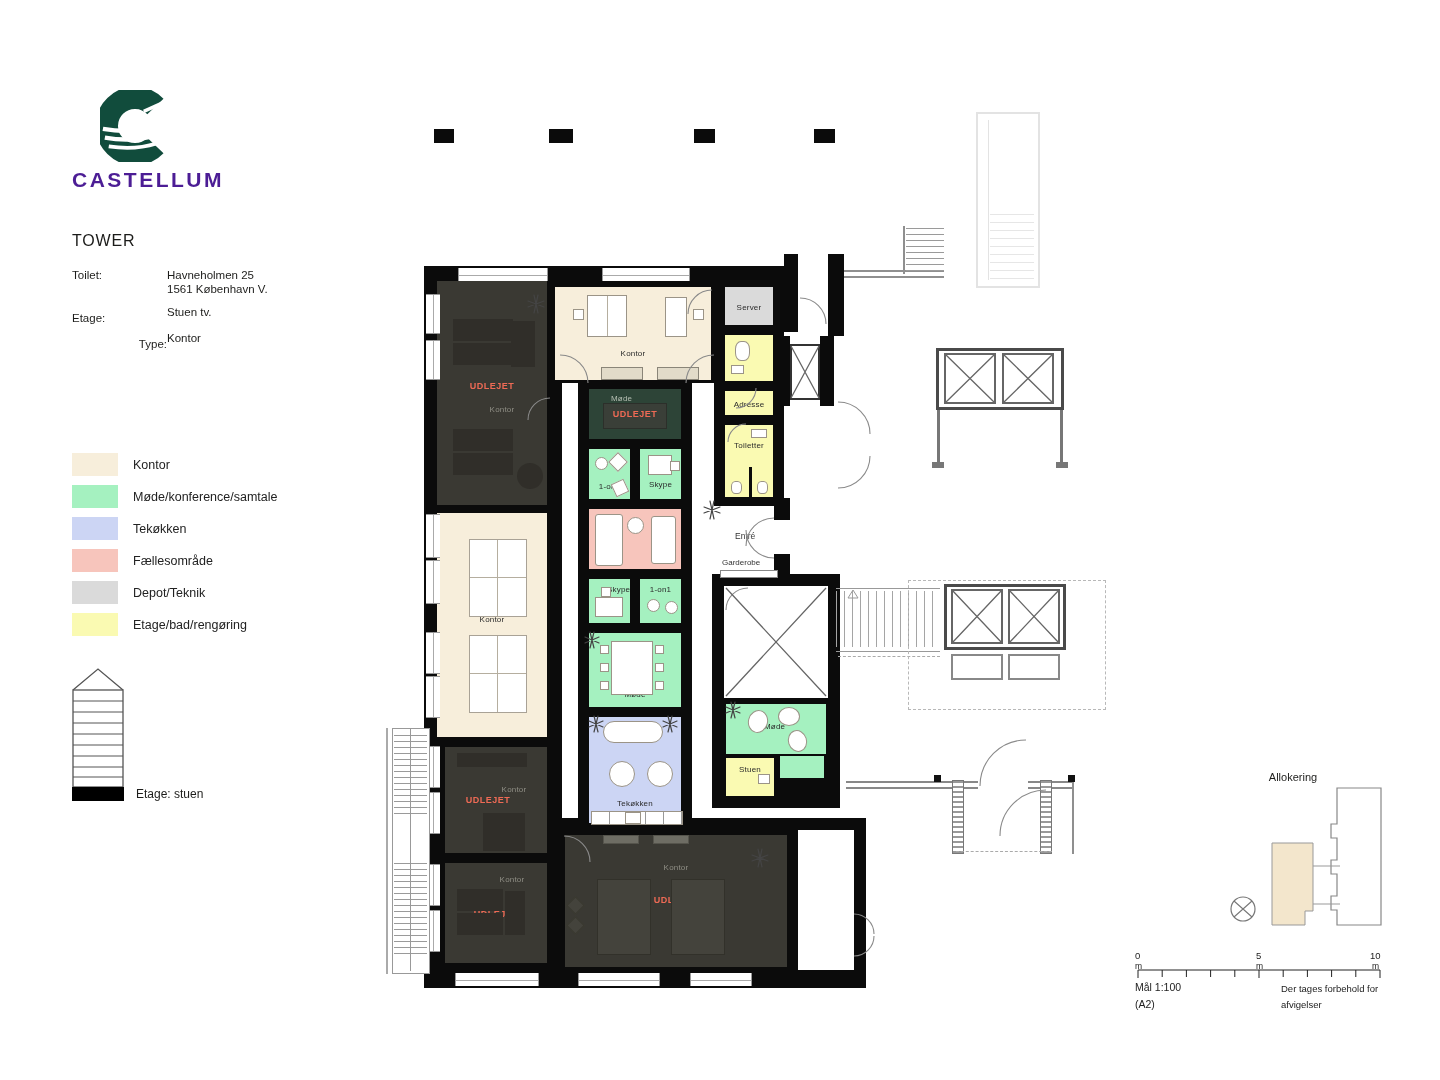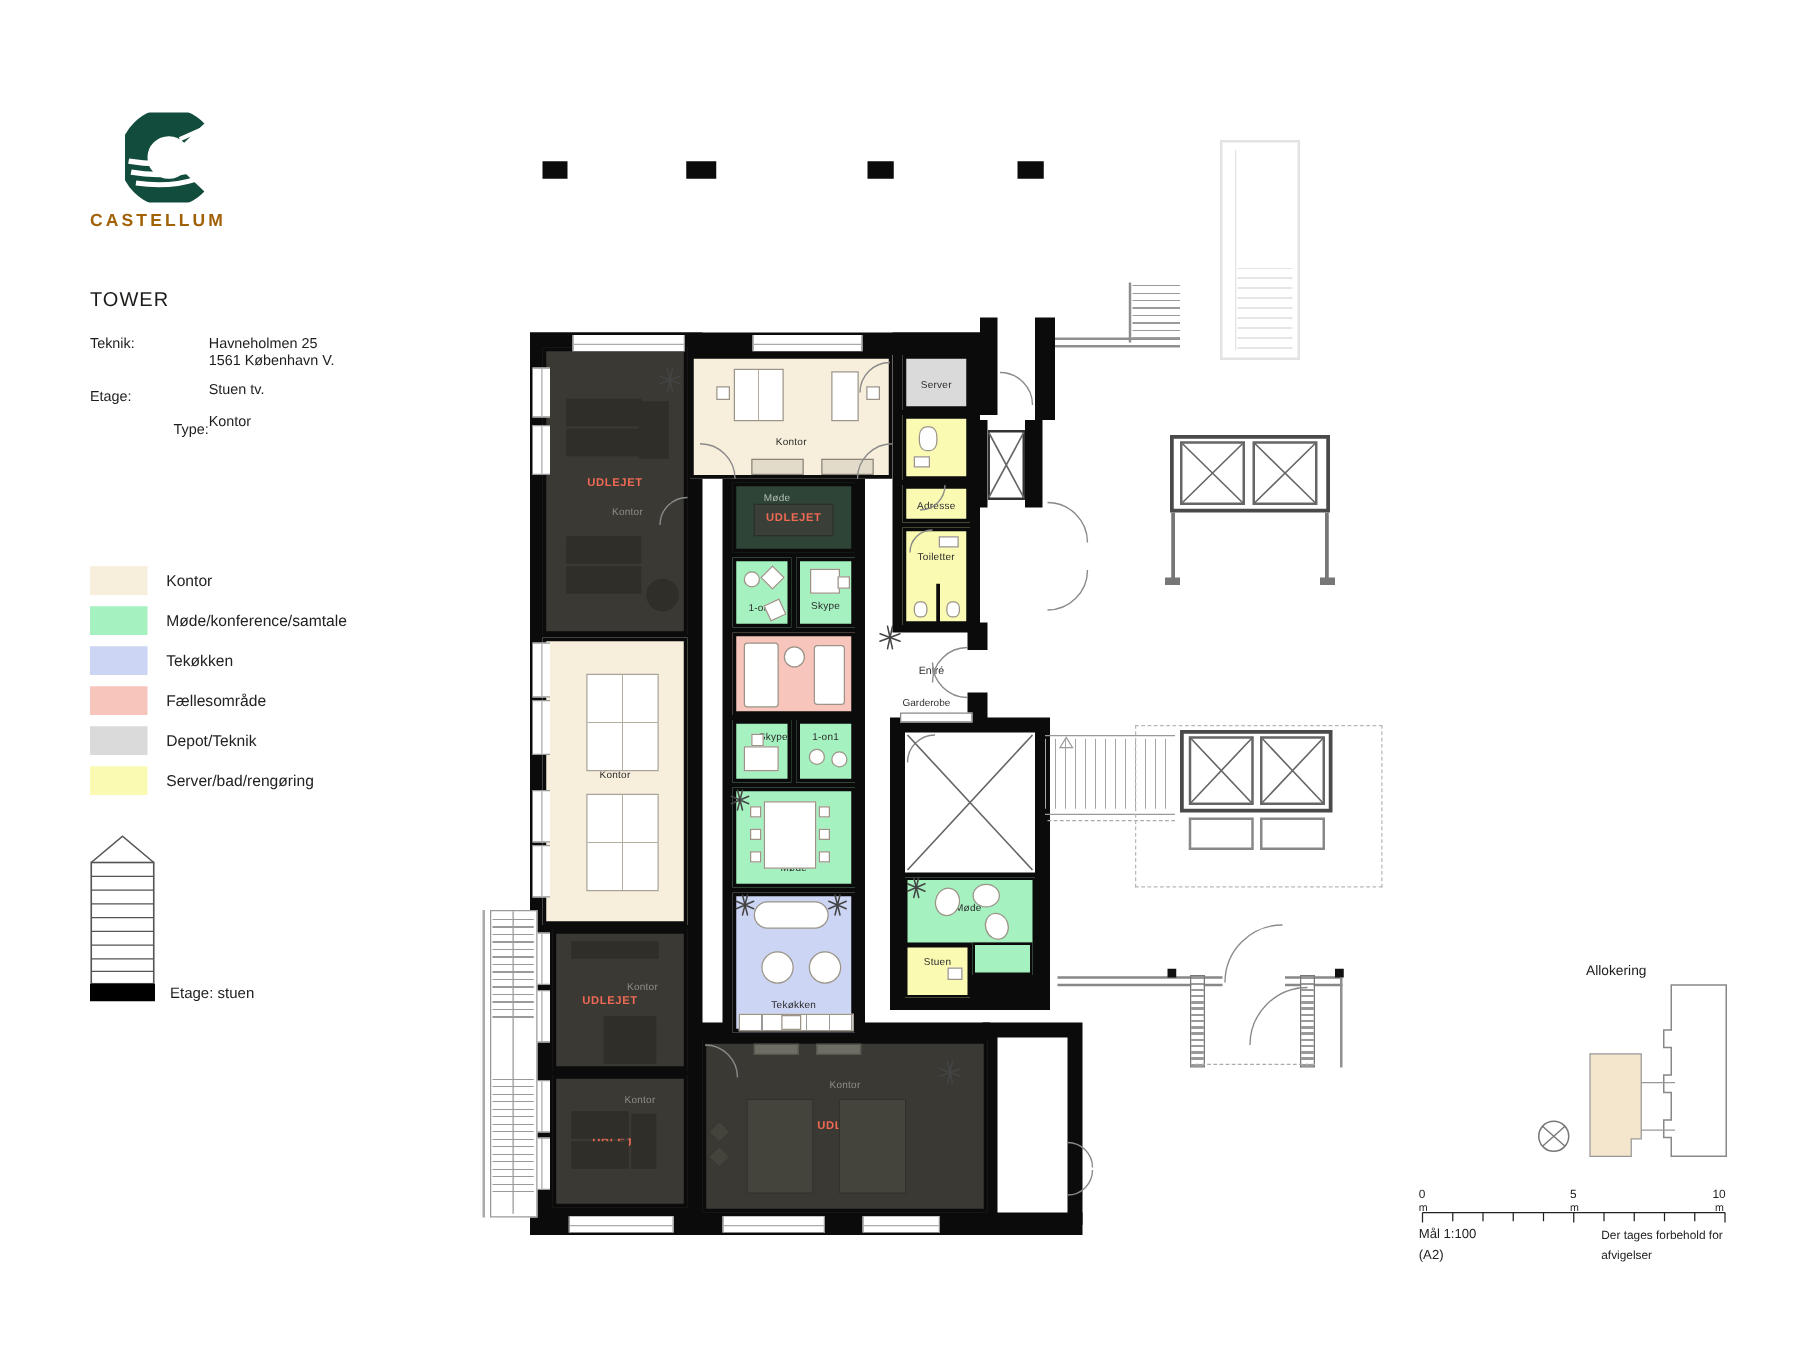--- a/index.html
+++ b/index.html
@@ -1,21 +1,21 @@
 <!DOCTYPE html>
 <html><head>
 <meta charset="utf-8">
 <style>
   html,body{margin:0;padding:0;background:#fff;}
   #page{position:relative;width:1440px;height:1080px;background:#fff;overflow:hidden;
         font-family:"Liberation Sans","DejaVu Sans",sans-serif;color:#1d1d1b;}
   .abs{position:absolute;}
   
-  #brand-name{position:absolute;left:72px;top:168px;font-size:14px;font-weight:700;
-              letter-spacing:2.5px;color:#a16207;}
+  #brand-name{position:absolute;left:72px;top:168px;font-size:21px;font-weight:700;
+              letter-spacing:2.5px;color:#4c1d95;}
   #page-title{position:absolute;left:72px;top:232px;font-size:16px;font-weight:500;
               letter-spacing:.8px;color:#1b1b19;}
   .field-row{position:absolute;left:72px;display:flex;font-size:11.5px;line-height:14px;}
   .field-label{width:95px;}
   .field-value{white-space:pre-line;}
   
   .legend-row{position:absolute;left:72px;display:flex;align-items:center;}
   .legend-swatch{width:46px;height:23px;margin-right:15px;}
   .legend-label{font-size:12.5px;color:#222;}
   #floor-note{position:absolute;left:136px;top:787px;font-size:12px;}
@@ -89,21 +89,21 @@
       <path d="M3,39 Q32,44 59,37" stroke="#fff" stroke-width="4.5" fill="none"></path>
       <path d="M5,48 Q34,53 60,45" stroke="#fff" stroke-width="4.5" fill="none"></path>
       <path d="M9,57 Q36,61 58,54" stroke="#fff" stroke-width="4" fill="none"></path>
       <path d="M45,21 L65,12" stroke="#fff" stroke-width="3.5" fill="none"></path>
     </svg>
   </div>
   <div id="brand-name">CASTELLUM</div>
   <div id="page-title">TOWER</div>
 
   <div class="field-row" style="top:268px;">
-    <div class="field-label">Teknik:</div>
+    <div class="field-label">Toilet:</div>
     <div>
       <div class="field-value">Havneholmen 25</div>
       <div class="field-value">1561 København V.</div>
     </div>
   </div>
   <div class="field-row" style="top:305px;">
     <div class="field-label" style="padding-top:6px;">Etage:</div>
     <div class="field-value">Stuen tv.</div>
   </div>
   <div class="field-row" style="top:331px;text-align:right;">
@@ -126,21 +126,21 @@
   <div class="legend-row" style="top:549px;">
     <div class="legend-swatch" style="background:#f7c5bc;"></div>
     <div class="legend-label">Fællesområde</div>
   </div>
   <div class="legend-row" style="top:581px;">
     <div class="legend-swatch" style="background:#dadada;"></div>
     <div class="legend-label">Depot/Teknik</div>
   </div>
   <div class="legend-row" style="top:613px;">
     <div class="legend-swatch" style="background:#fafab2;"></div>
-    <div class="legend-label">Server/bad/rengøring</div>
+    <div class="legend-label">Etage/bad/rengøring</div>
   </div>
 
   <div class="abs" style="left:72px;top:664px;">
     <svg width="52" height="140" viewBox="0 0 52 140">
       <polyline points="1,26 26,5 51,26" fill="#fff" stroke="#555" stroke-width="1.3"></polyline>
       <rect x="1" y="26" width="50" height="97" fill="#fff" stroke="#555" stroke-width="1.3"></rect>
       <g stroke="#555" stroke-width="1">
         <line x1="1" y1="37" x2="51" y2="37"></line>
           <line x1="1" y1="48" x2="51" y2="48"></line>
         <line x1="1" y1="59" x2="51" y2="59"></line>

